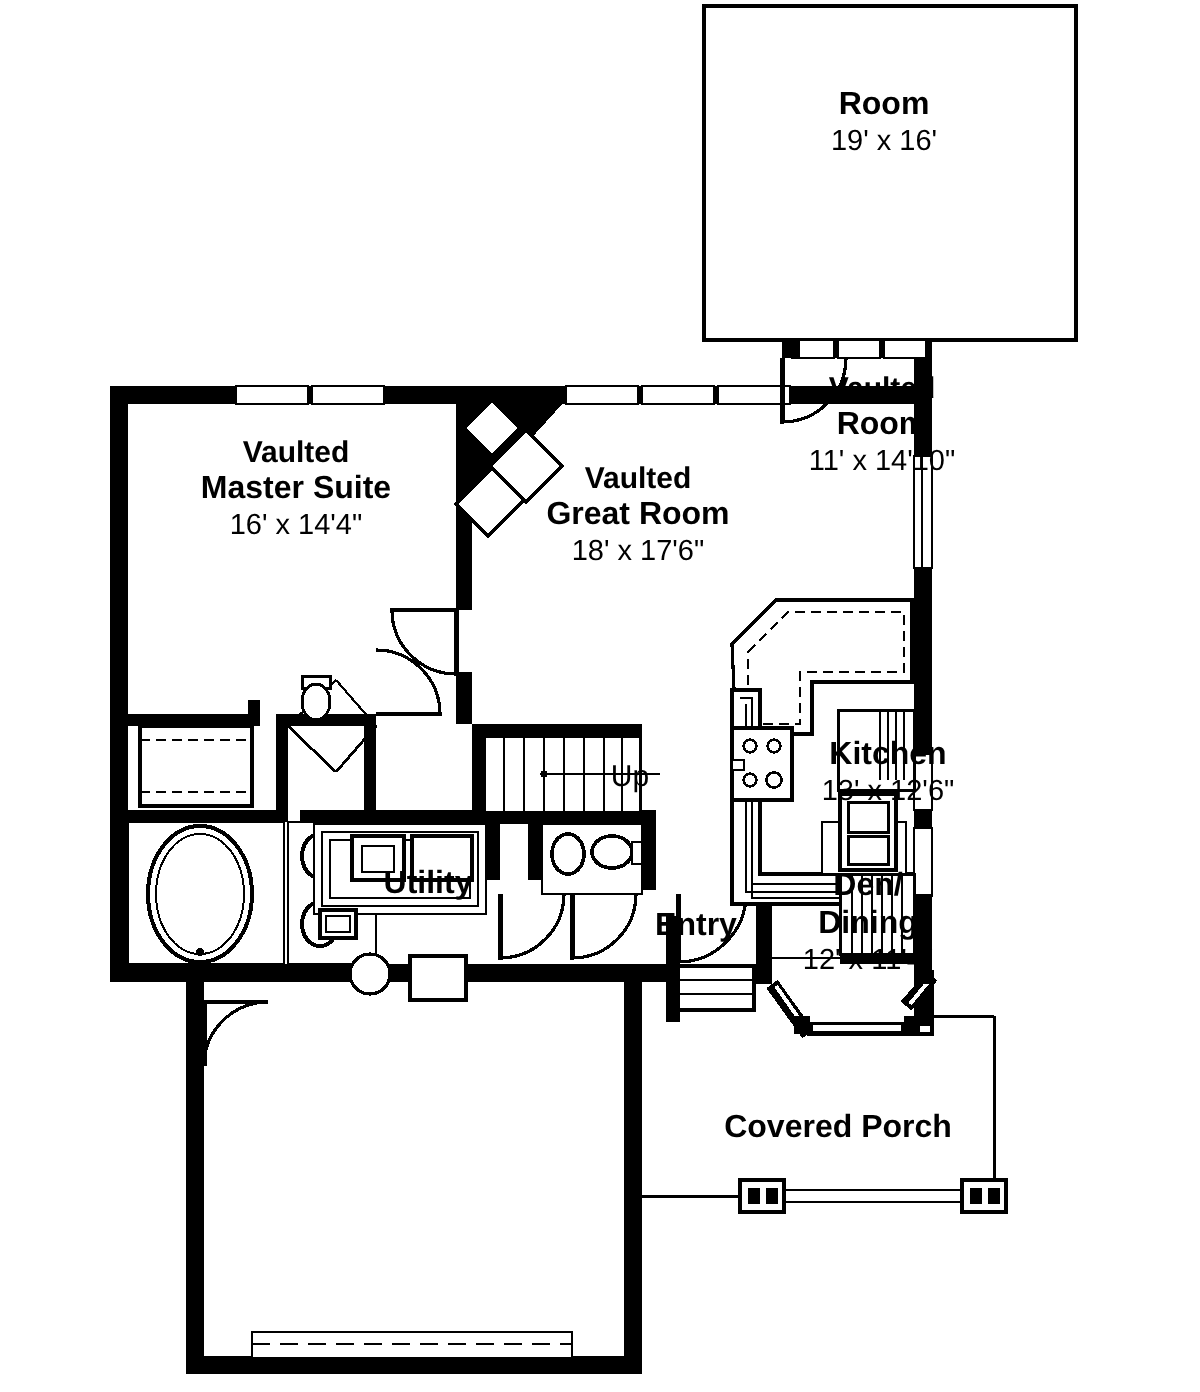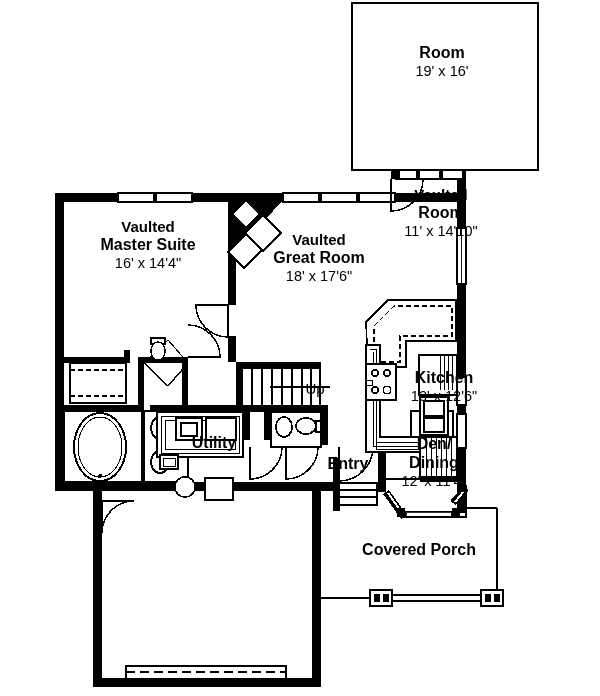--- a/index.html
+++ b/index.html
@@ -337,21 +337,21 @@
 
 
 <div class="lbl" style="left:214px;top:443px;transform:translate(-50%,-50%);">
   <span class="n">Utility</span>
 </div>
 
 <div class="lbl" style="left:348px;top:452px;transform:translate(-50%,-50%);margin-top:12px;">
   <span class="n">Entry</span>
 </div>
 
-<div class="lbl" style="left:419px;top:550px;transform:translate(-50%,-50%);">
+<div class="lbl" style="left:419px;top:565px;transform:translate(-50%,-50%);">
   <span class="n">Covered Porch</span>
 </div>
 
 <div class="lbl up" style="left:315px;top:389px;transform:translate(-50%,-50%);">
   <span class="n">Up</span>
 </div>
 
 </div>
 
 </body></html>

